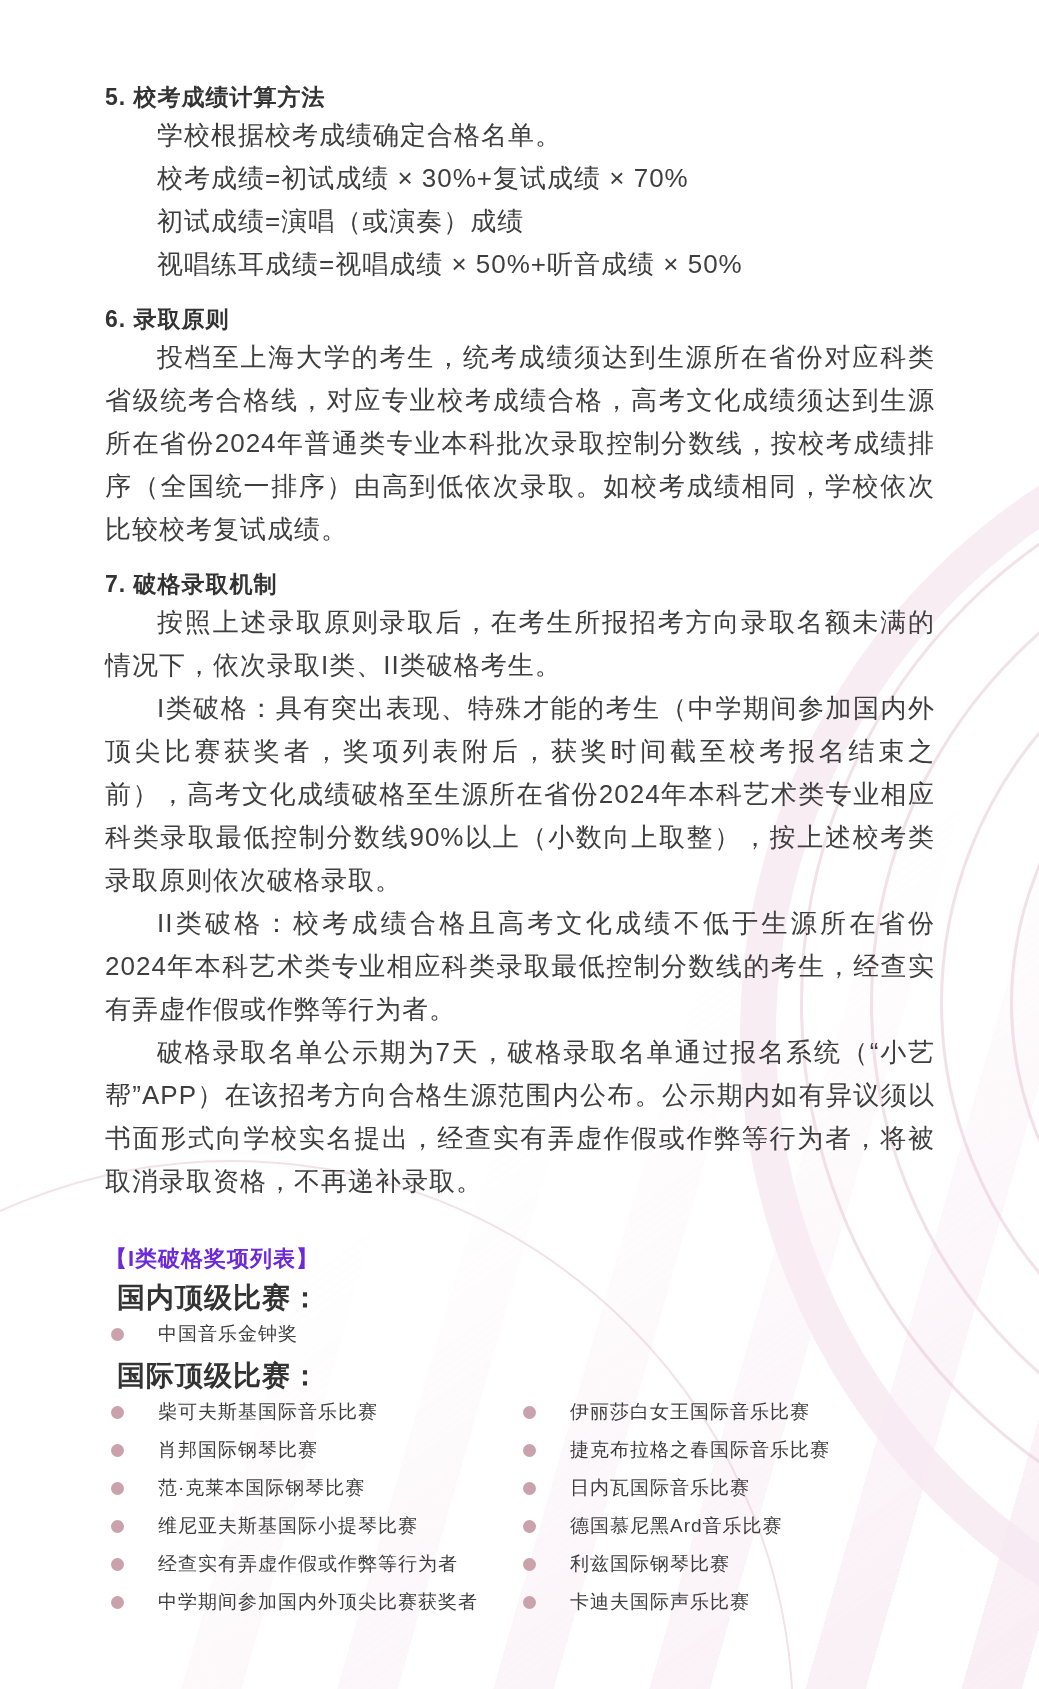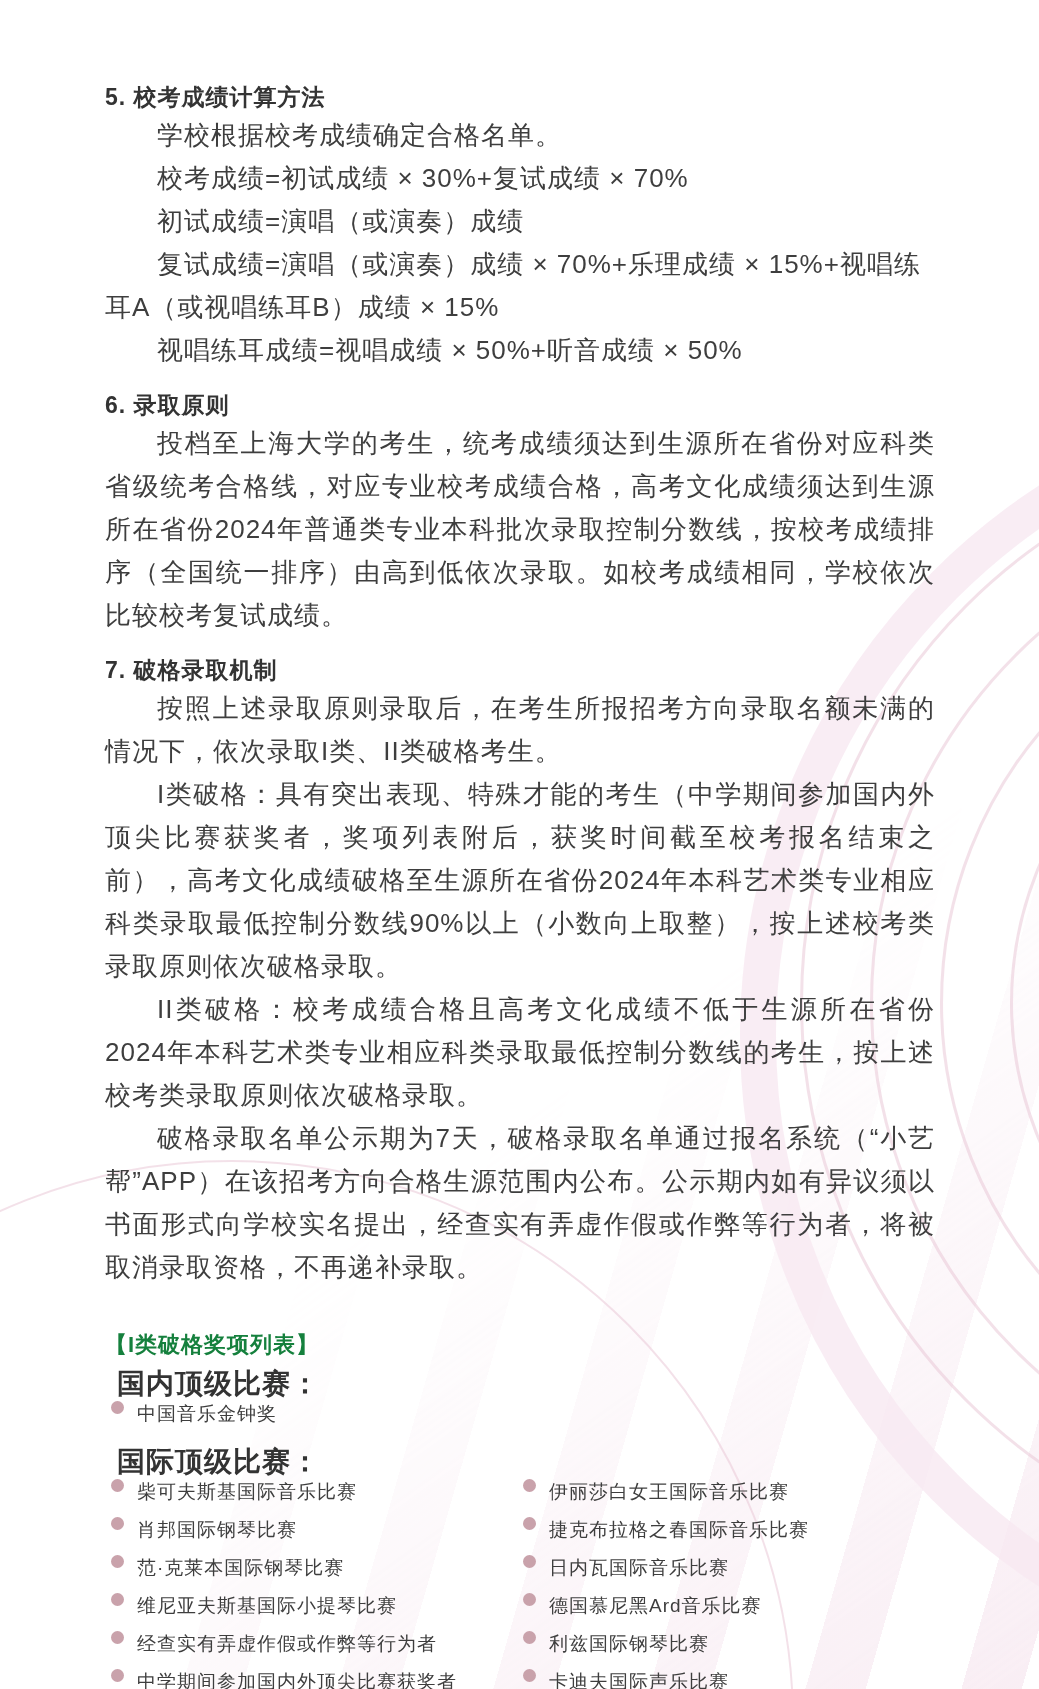--- a/index.html
+++ b/index.html
@@ -45,32 +45,33 @@
   }
   p.body {
     font-size: 26px; letter-spacing: 1px;
     line-height: 43px; margin: 0;
     text-indent: 2em; text-align: justify;
   }
   p.formula { text-align: left; }
 
   .awards { margin-top: 40px; }
   .awards-title {
-    font-size: 22px; font-weight: 700; color: #15803d;
+    font-size: 22px; font-weight: 700; color: #6d28d9;
     letter-spacing: 1px; line-height: 32px; margin: 0;
   }
   .group-label {
     font-size: 28px; font-weight: 700; color: #333333;
     letter-spacing: 1px; line-height: 30px; margin: 8px 0 0 12px;
   }
   ul.award-list { list-style: none; margin: 2px 0 0 0; padding: 0; }
   ul.award-list li {
-    display: flex; 
+    display: flex; align-items: center;
     height: 38px; font-size: 19px; letter-spacing: 1px; color: #3e3e3e;
     margin-left: 6px;
+    gap: 21px;
   }
   .dot {
     width: 13px; height: 13px; border-radius: 50%;
     background: #c9a2ab; margin-right: 13px; flex: 0 0 13px;
   }
   .two-col { display: flex; }
   .two-col .col-left  { width: 412px; }
   .two-col .col-right { flex: 1; }
 </style>
 </head>
@@ -90,30 +91,29 @@
     </div>
     <div class="ring far"></div>
   </div>
 
   <div class="content">
 
     <h2 class="sec">5. 校考成绩计算方法</h2>
     <p class="body formula">学校根据校考成绩确定合格名单。</p>
     <p class="body formula">校考成绩=初试成绩 × 30%+复试成绩 × 70%</p>
     <p class="body formula">初试成绩=演唱（或演奏）成绩</p>
-    <p class="body formula">复试成绩=演唱（或演奏）成绩 × 70%+乐理成绩 × 15%+视唱练耳A（或视唱练耳B）成绩 × 15%</p>
     <p class="body formula">视唱练耳成绩=视唱成绩 × 50%+听音成绩 × 50%</p>
 
     <h2 class="sec">6. 录取原则</h2>
     <p class="body">投档至上海大学的考生，统考成绩须达到生源所在省份对应科类省级统考合格线，对应专业校考成绩合格，高考文化成绩须达到生源所在省份2024年普通类专业本科批次录取控制分数线，按校考成绩排序（全国统一排序）由高到低依次录取。如校考成绩相同，学校依次比较校考复试成绩。</p>
 
     <h2 class="sec">7. 破格录取机制</h2>
     <p class="body">按照上述录取原则录取后，在考生所报招考方向录取名额未满的情况下，依次录取I类、II类破格考生。</p>
     <p class="body">I类破格：具有突出表现、特殊才能的考生（中学期间参加国内外顶尖比赛获奖者，奖项列表附后，获奖时间截至校考报名结束之前），高考文化成绩破格至生源所在省份2024年本科艺术类专业相应科类录取最低控制分数线90%以上（小数向上取整），按上述校考类录取原则依次破格录取。</p>
-    <p class="body">II类破格：校考成绩合格且高考文化成绩不低于生源所在省份2024年本科艺术类专业相应科类录取最低控制分数线的考生，按上述校考类录取原则依次破格录取。</p>
+    <p class="body">II类破格：校考成绩合格且高考文化成绩不低于生源所在省份2024年本科艺术类专业相应科类录取最低控制分数线的考生，经查实有弄虚作假或作弊等行为者。</p>
     <p class="body">破格录取名单公示期为7天，破格录取名单通过报名系统（“小艺帮”APP）在该招考方向合格生源范围内公布。公示期内如有异议须以书面形式向学校实名提出，经查实有弄虚作假或作弊等行为者，将被取消录取资格，不再递补录取。</p>
 
     <div class="awards">
       <p class="awards-title">【I类破格奖项列表】</p>
 
       <p class="group-label">国内顶级比赛：</p>
       <ul class="award-list">
         <li>
           <span class="dot"></span>
           <span>中国音乐金钟奖</span>

